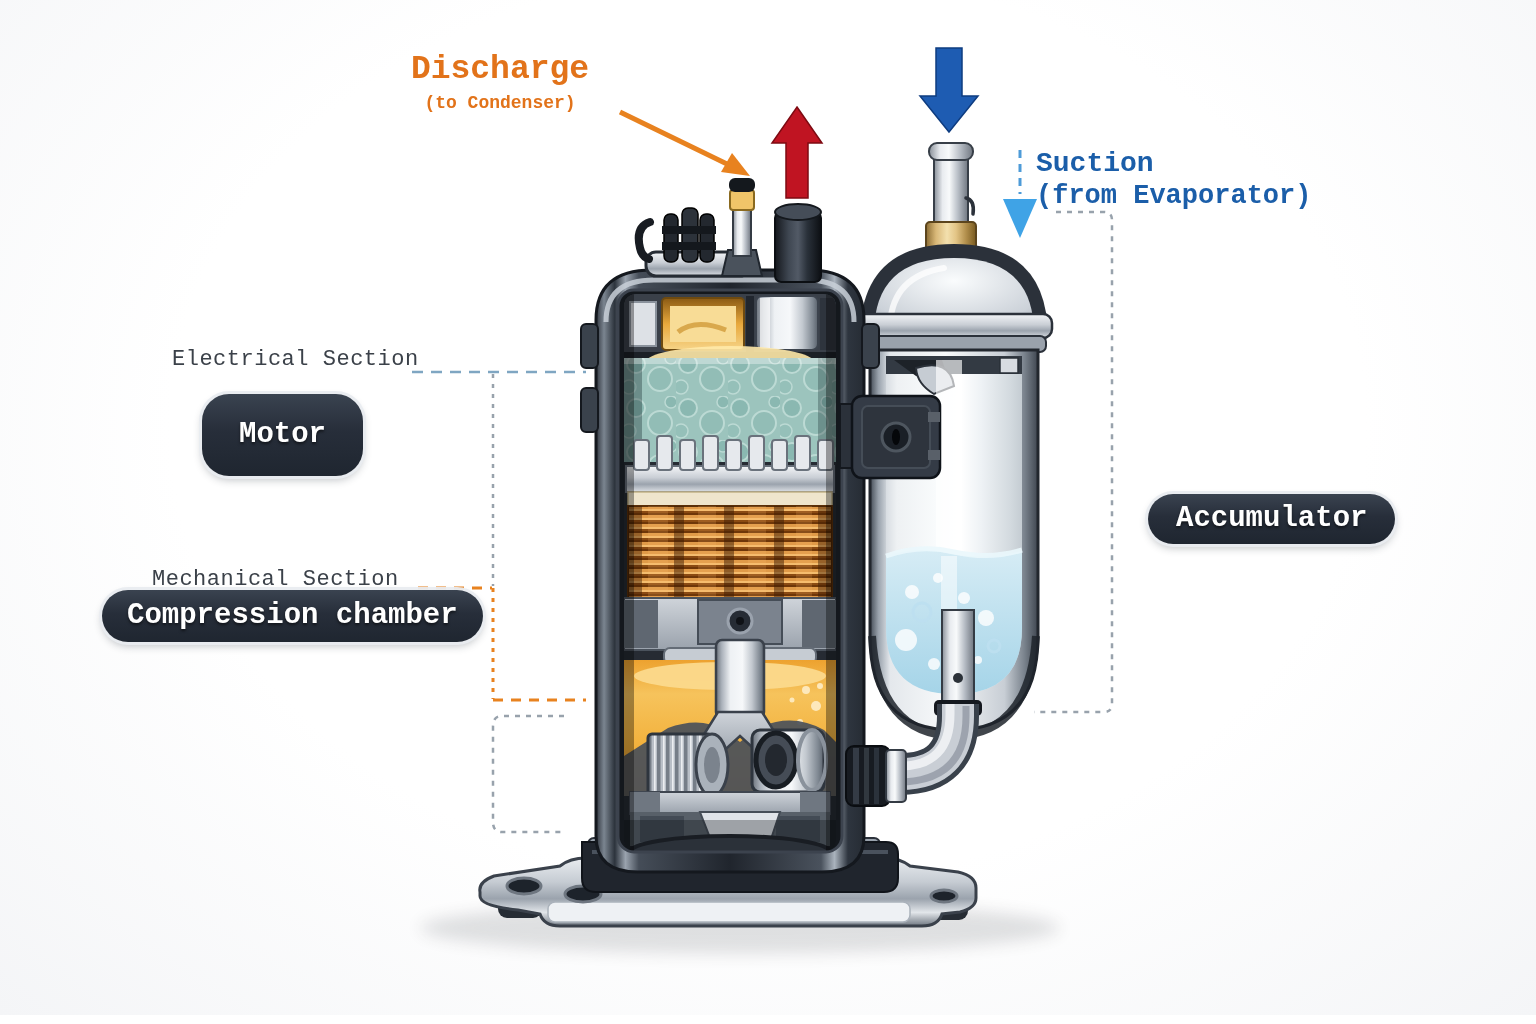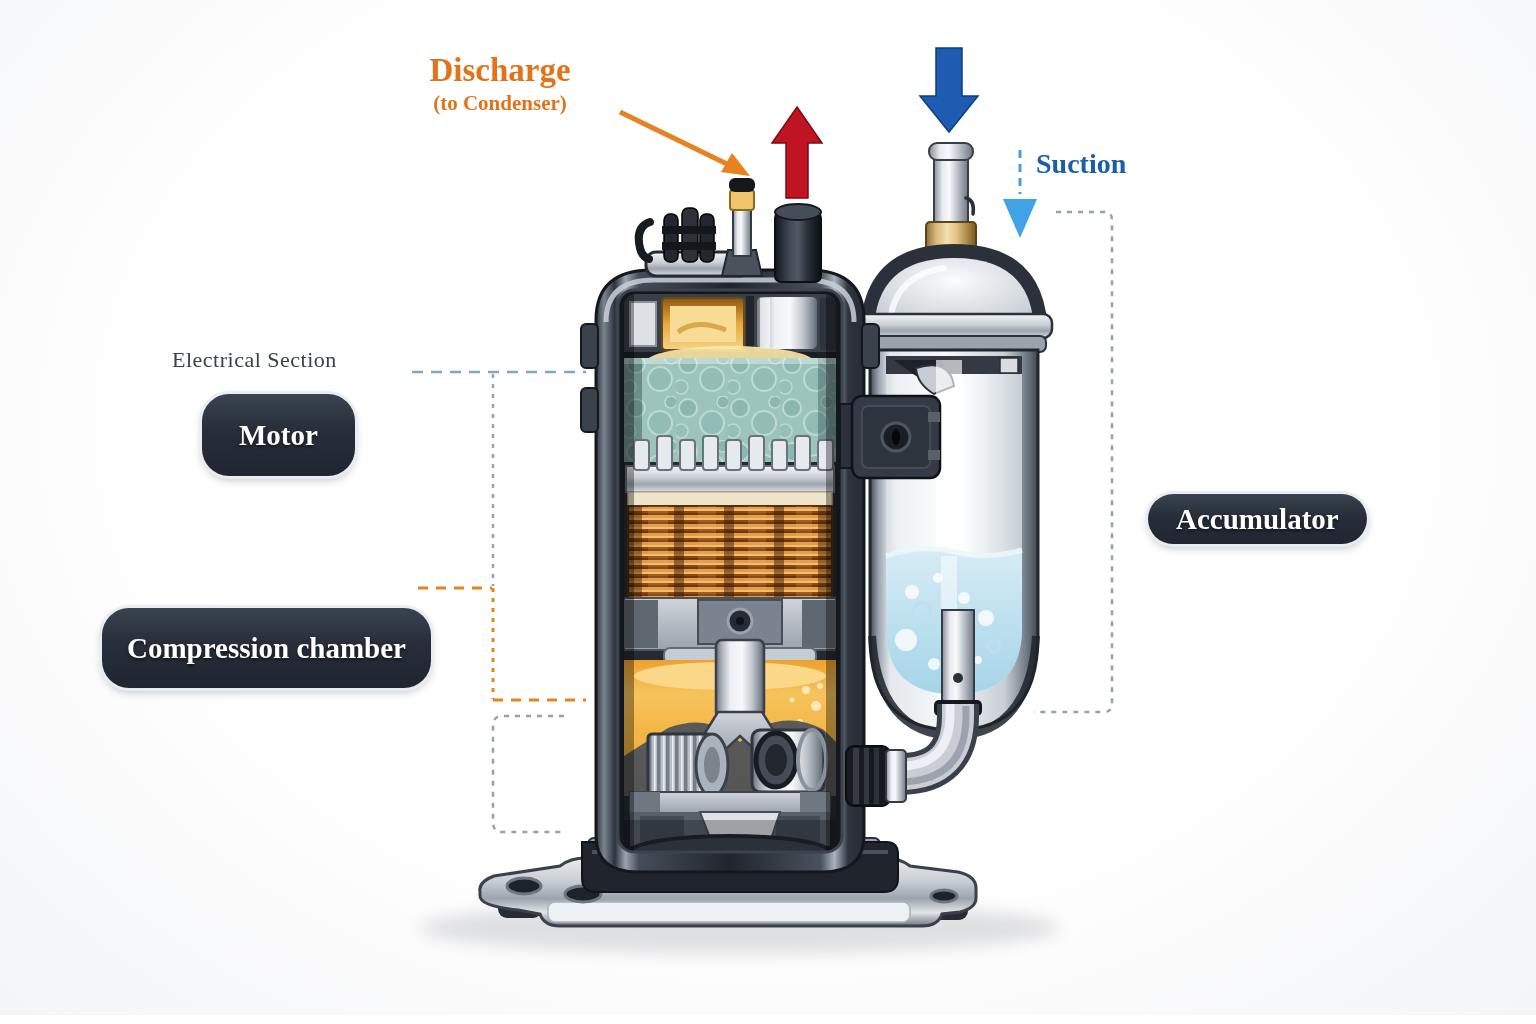--- a/index.html
+++ b/index.html
@@ -1,40 +1,40 @@
 <!DOCTYPE html>
 <html><head>
 <meta charset="utf-8">
 <style>
   html,body{margin:0;padding:0;}
   .stage{
     position:relative;width:1536px;height:1015px;overflow:hidden;
     background:radial-gradient(ellipse at 50% 42%, #ffffff 55%, #f4f5f7 100%);
-    font-family:Liberation Serif, serif;
+    font-family:Liberation Mono, monospace;
   }
   .stage svg{position:absolute;left:0;top:0;}
   .lbl{position:absolute;white-space:nowrap;}
   .discharge{left:370px;top:52px;width:260px;text-align:center;color:#e2731a;}
   .discharge .t{font-size:33px;font-weight:bold;line-height:36px;}
-  .discharge .s{font-size:21px;font-weight:bold;line-height:30px;text-align:center;}
+  .discharge .s{font-size:18px;font-weight:bold;line-height:30px;text-align:center;}
   .suction{left:1036px;top:146px;text-align:left;color:#1b5ea9;}
   .suction .t{font-size:28px;font-weight:bold;line-height:35px;}
   .suction .s{font-size:27px;font-weight:bold;line-height:30px;}
   .sec{font-size:22px;color:#3b4149;letter-spacing:.5px;}
   .sec-electrical{left:172px;top:347px;}
   .sec-mechanical{left:152px;top:567px;}
   .pill{
     height:50px;line-height:50px;border-radius:27px;color:#fff;
     font-size:29px;font-weight:bold;text-align:center;
     background:linear-gradient(180deg,#3a4350 0%,#272e3a 45%,#1f2630 100%);
     box-shadow:0 0 0 3px rgba(233,236,240,.95), 0 4px 8px rgba(30,38,50,.28);
     text-shadow:0 2px 3px rgba(0,0,0,.55);
   }
   .pill-motor{left:202px;top:394px;padding:16px 37px;}
-  .pill-compression{left:102px;top:608px;padding:15px 25px;}
+  .pill-compression{left:102px;top:590px;padding:1px 25px;}
   .pill-accumulator{left:1148px;top:494px;padding:0 28px;}
 </style>
 </head>
 <body>
 
 <div class="stage">
 
 <svg width="1536" height="1024" viewBox="0 0 1536 1024">
   <defs>
     <filter id="soft" x="-40%" y="-40%" width="180%" height="180%">
@@ -388,21 +388,23 @@
   <polygon points="1003,199 1037,199 1020,238" fill="#3fa3e6"></polygon>
 </svg>
 
   <div class="lbl discharge">
     <div class="t">Discharge</div>
     <div class="s">(to Condenser)</div>
   </div>
 
   <div class="lbl suction">
     <div class="t">Suction</div>
+    <div class="s">(from Evaporator)</div>
   </div>
 
   <div class="lbl sec sec-electrical">Electrical Section</div>
   <div class="lbl pill pill-motor">Motor</div>
 
+  <div class="lbl sec sec-mechanical">Mechanical Section</div>
   <div class="lbl pill pill-compression">Compression chamber</div>
 
   <div class="lbl pill pill-accumulator">Accumulator</div>
 </div>
 
 </body></html>

